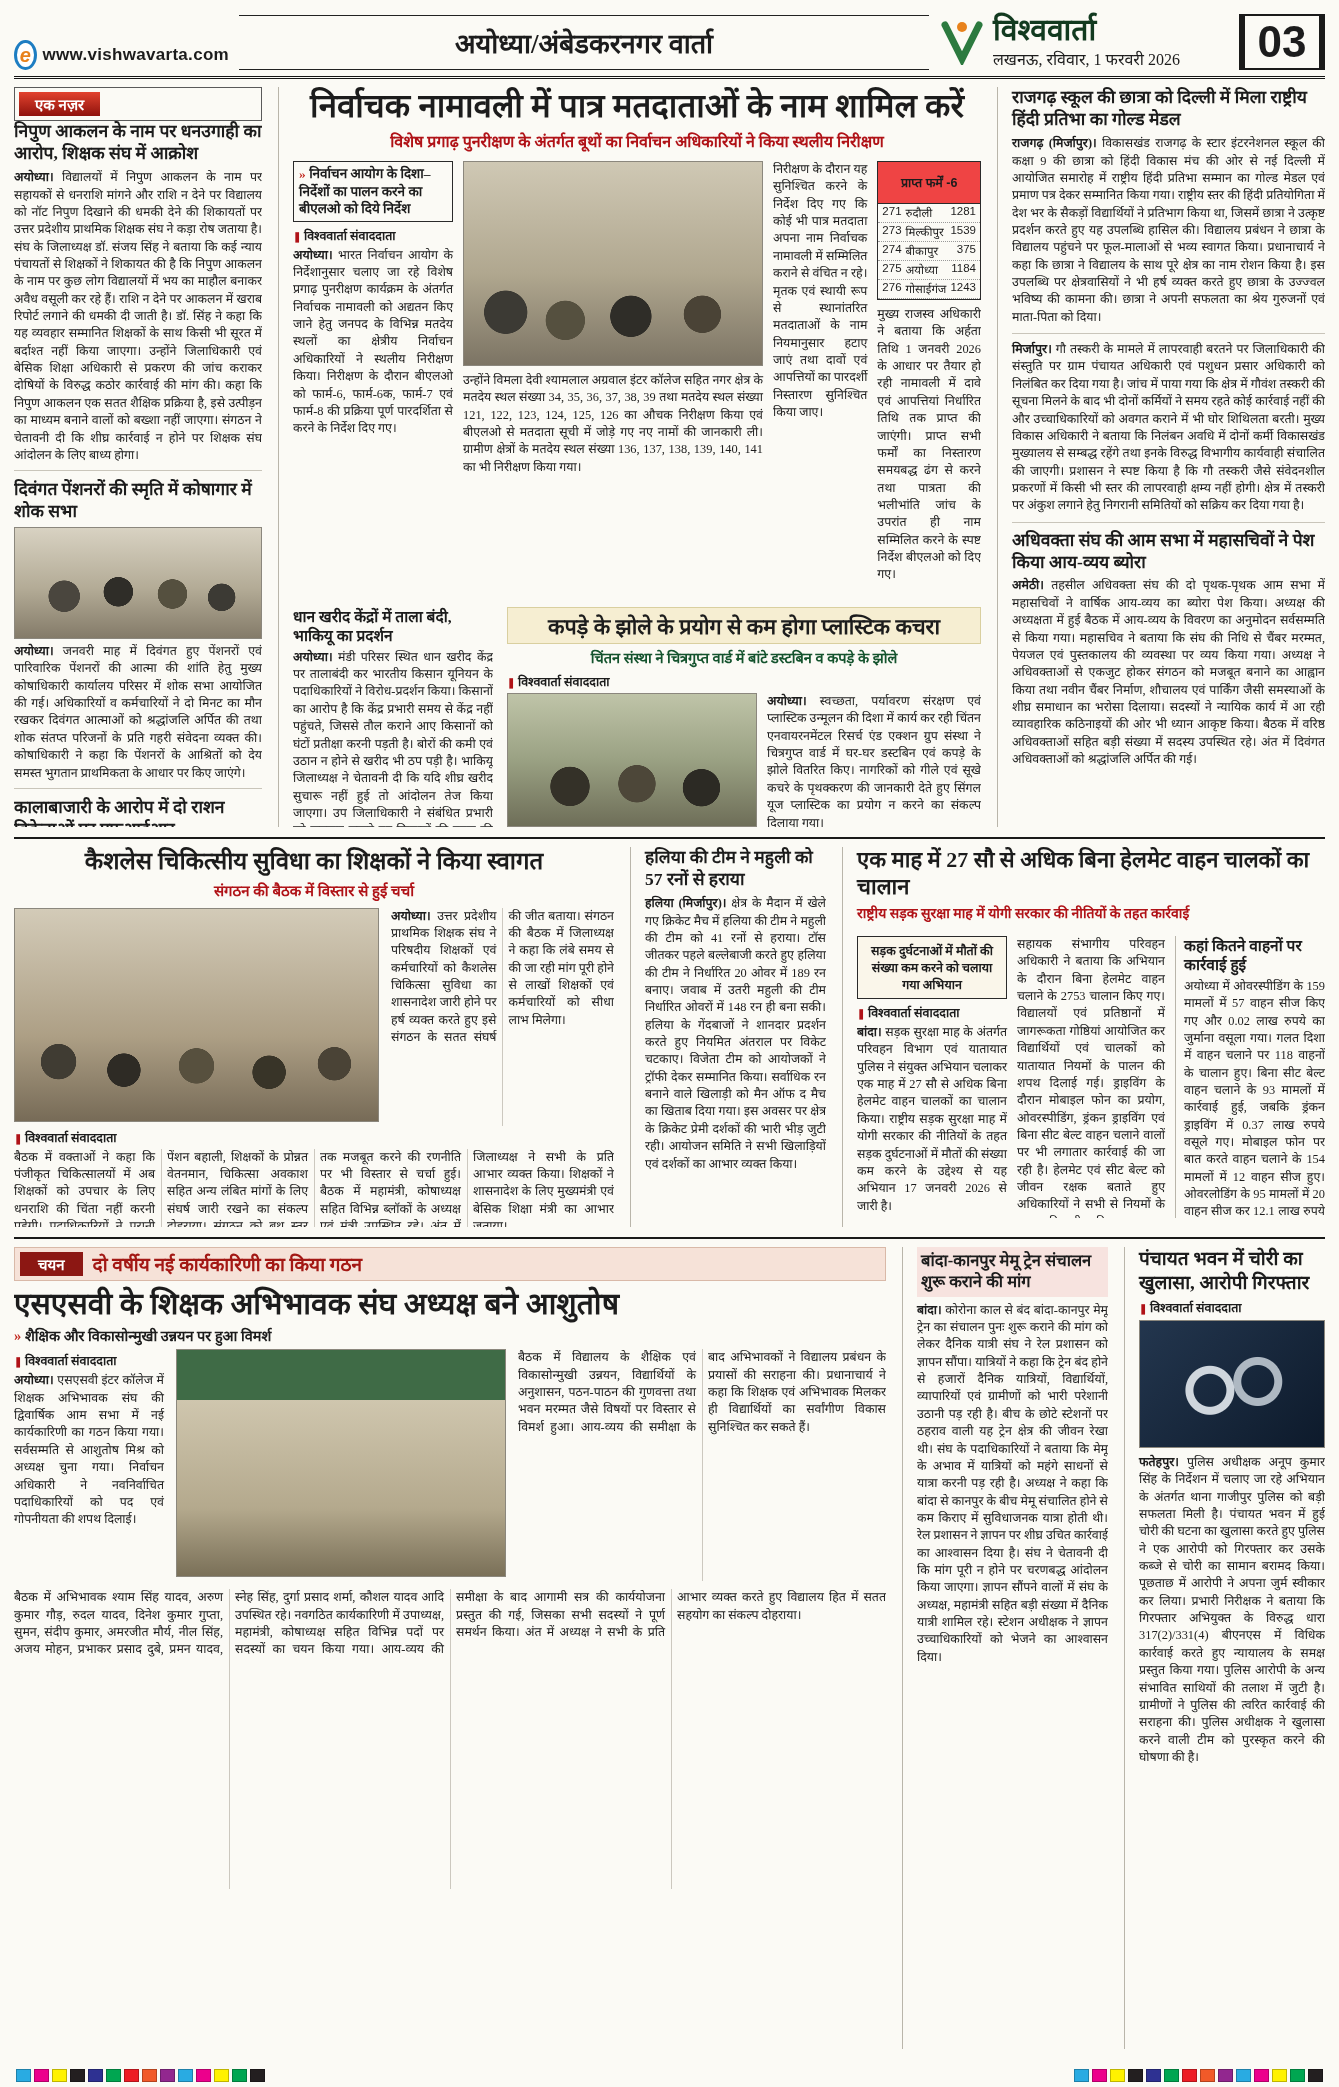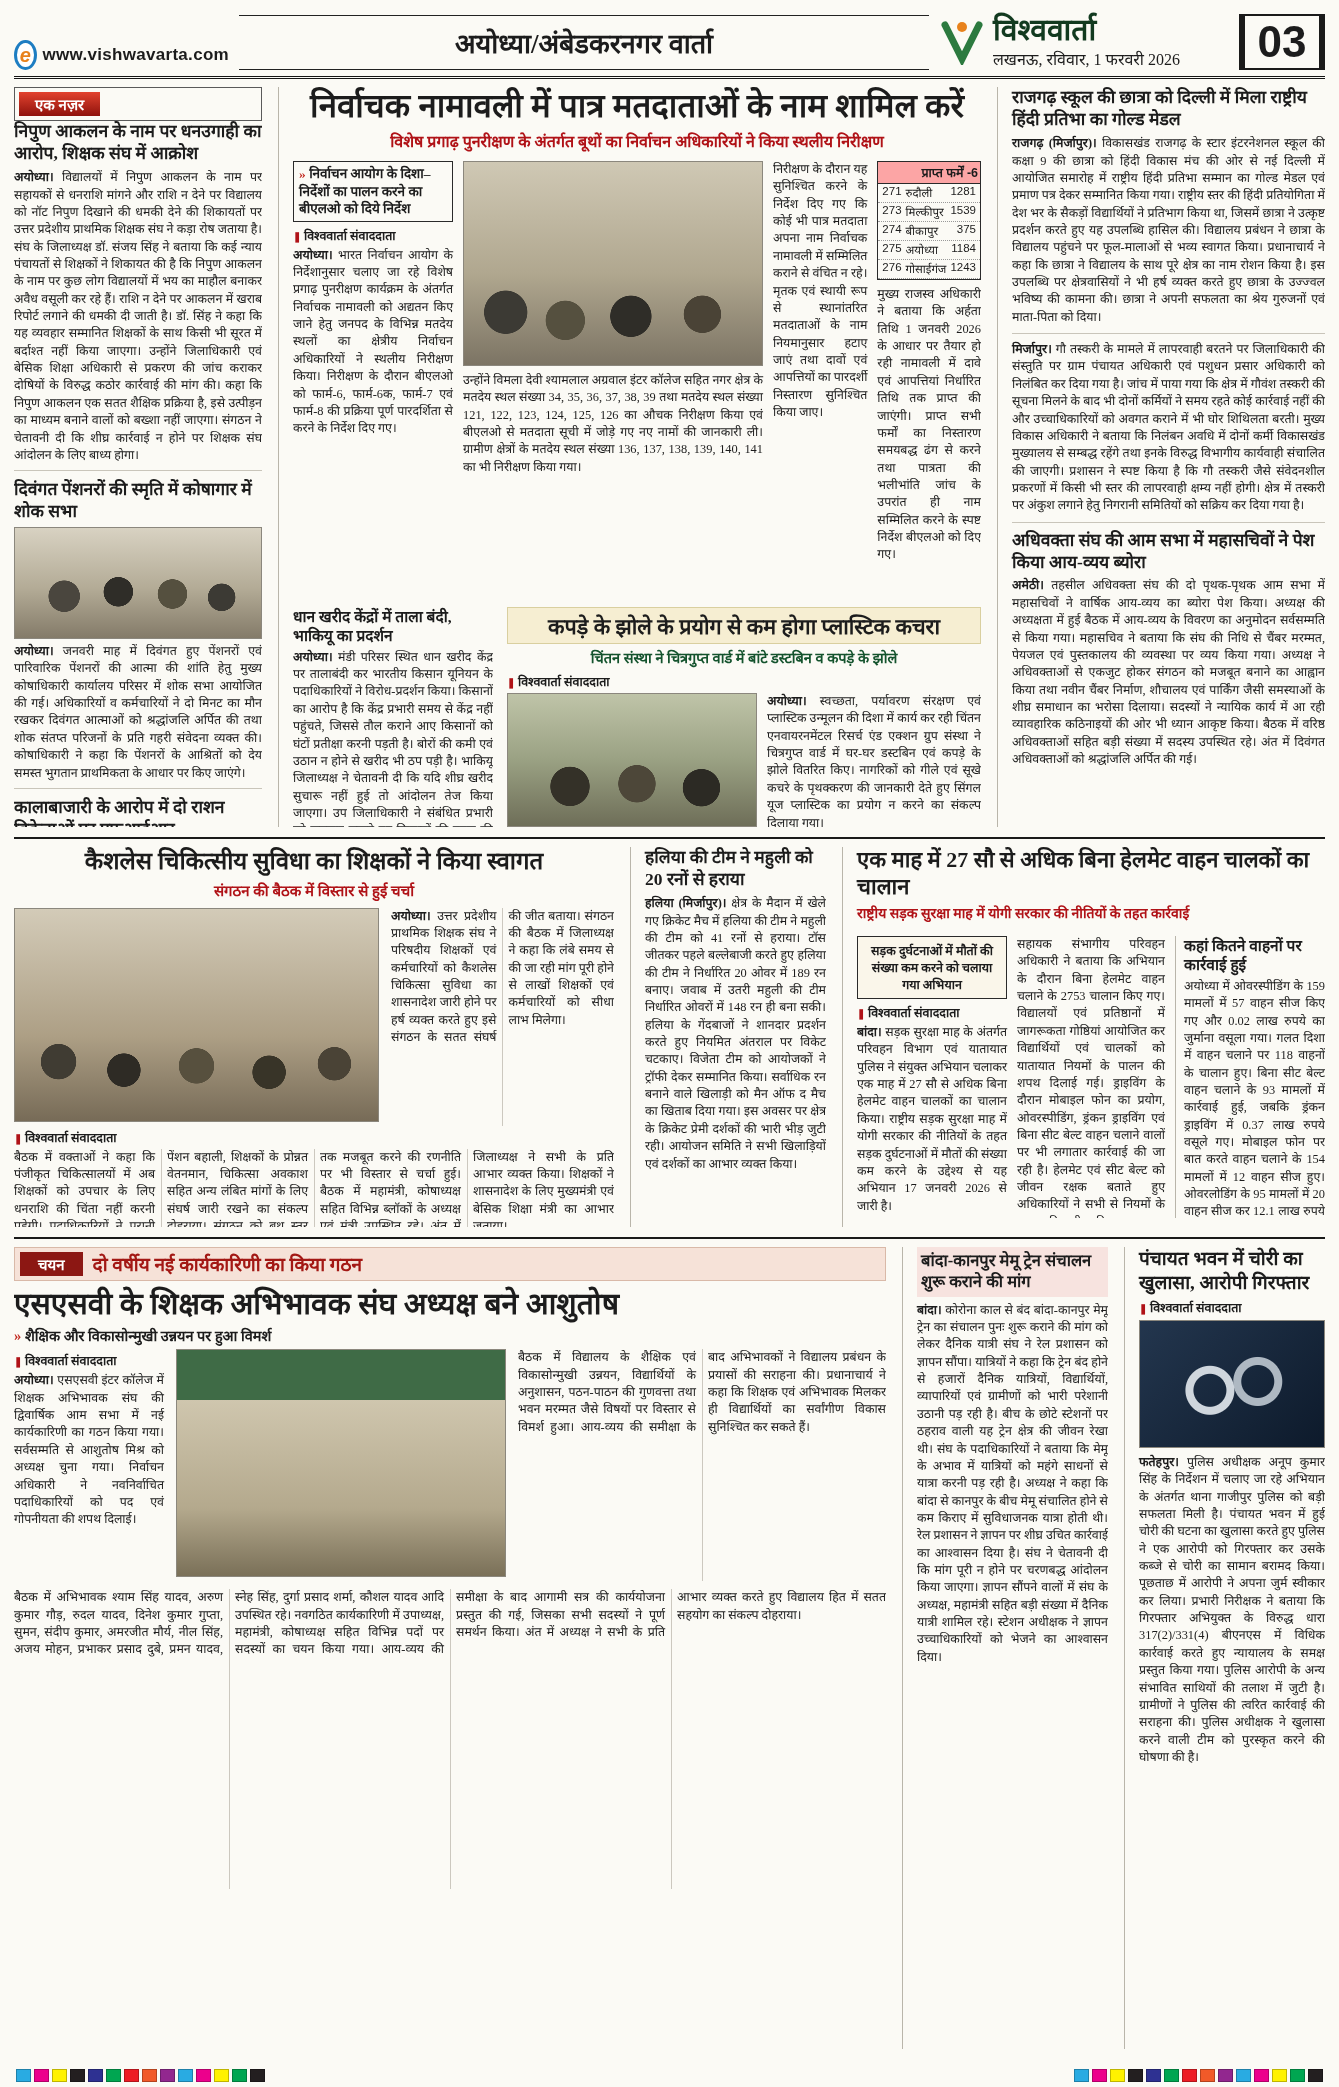--- a/index.html
+++ b/index.html
@@ -54,21 +54,21 @@
   
   .eknazar { border:1px solid #5a5a5a; padding:4px; margin-bottom:0; text-align:left; }
   .eknazar-label { display:inline-block; background:linear-gradient(#e2432f,#8f120c); color:#fff; font-weight:bold; font-size:15px; padding:2px 16px; }
   .col-left article { margin-bottom:8px; padding-bottom:6px; border-bottom:1px solid #c9c5ba; }
   .col-left article:last-child { border-bottom:none; }
 
   
   .nirv-row { display:grid; grid-template-columns:160px 300px 1fr 1fr; gap:0 10px; margin-top:4px; height:438px; overflow:hidden; }
   .box-directive { border:1.5px solid #2a2a2a; padding:3px 5px; font-weight:bold; font-size:13.5px; line-height:1.3; margin-bottom:5px; }
   .firms-table { border:1.5px solid #2a2a2a; margin-bottom:6px; font-family:"Liberation Sans",sans-serif; }
-  .ft-title { background:#fca5a5; border-bottom:1px solid #2a2a2a; font-weight:bold; font-size:12.5px; text-align:right; padding:2px; }
+  .ft-title { background:#ef4444; border-bottom:1px solid #2a2a2a; font-weight:bold; font-size:12.5px; text-align:center; padding:12px; }
   .ft-row { display:flex; justify-content:space-between; font-size:11.5px; padding:1.5px 4px; border-bottom:1px dotted #999; gap:4px; }
   .ft-row span:nth-child(2){ flex:1; text-align:left; }
   .center-lower { display:grid; grid-template-columns:200px 1fr; gap:0 14px; margin-top:8px; height:240px; overflow:hidden; }
   .jhola-head { background:#f6eed2; border:1px solid #d9cf9f; text-align:center; font-size:21.5px; font-weight:bold; padding:3px 2px; }
   .jhola-sub { font-weight:bold; font-size:14.5px; text-align:center; padding:3px 0; color:#14532d; }
   .jhola-row { display:grid; grid-template-columns:250px 1fr; gap:0 10px; height:138px; overflow:hidden; }
 
   
   .cash-row { display:grid; grid-template-columns:365px 1fr; gap:0 12px; height:218px; overflow:hidden; margin-top:3px; }
   .chal-row { display:grid; grid-template-columns:150px 1fr 150px; gap:0 10px; height:282px; overflow:hidden; margin-top:10px; }
@@ -236,21 +236,21 @@
       <div class="subhead-red" style="font-size:15px;">संगठन की बैठक में विस्तार से हुई चर्चा</div>
       <div class="cash-row">
         <div class="photo photo-meet" style="height:214px;"></div>
         <p class="body-text cols-2"><span class="dateline">अयोध्या।</span> <span>उत्तर प्रदेशीय प्राथमिक शिक्षक संघ ने परिषदीय शिक्षकों एवं कर्मचारियों को कैशलेस चिकित्सा सुविधा का शासनादेश जारी होने पर हर्ष व्यक्त करते हुए इसे संगठन के सतत संघर्ष की जीत बताया। संगठन की बैठक में जिलाध्यक्ष ने कहा कि लंबे समय से की जा रही मांग पूरी होने से लाखों शिक्षकों एवं कर्मचारियों को सीधा लाभ मिलेगा।</span></p>
       </div>
       <div class="byline">विश्ववार्ता संवाददाता</div>
       <p class="body-text cols-4" style="height:92px; overflow:hidden;">बैठक में वक्ताओं ने कहा कि पंजीकृत चिकित्सालयों में अब शिक्षकों को उपचार के लिए धनराशि की चिंता नहीं करनी पड़ेगी। पदाधिकारियों ने पुरानी पेंशन बहाली, शिक्षकों के प्रोन्नत वेतनमान, चिकित्सा अवकाश सहित अन्य लंबित मांगों के लिए संघर्ष जारी रखने का संकल्प दोहराया। संगठन को बूथ स्तर तक मजबूत करने की रणनीति पर भी विस्तार से चर्चा हुई। बैठक में महामंत्री, कोषाध्यक्ष सहित विभिन्न ब्लॉकों के अध्यक्ष एवं मंत्री उपस्थित रहे। अंत में जिलाध्यक्ष ने सभी के प्रति आभार व्यक्त किया। शिक्षकों ने शासनादेश के लिए मुख्यमंत्री एवं बेसिक शिक्षा मंत्री का आभार जताया।</p>
     </article>
 
     <article class="vr clip">
-      <h3 class="hl-md">हलिया की टीम ने महुली को 20 रनों से हराया</h3>
+      <h3 class="hl-md">हलिया की टीम ने महुली को 57 रनों से हराया</h3>
       <p class="body-text"><span class="dateline">हलिया (मिर्जापुर)।</span> <span>क्षेत्र के मैदान में खेले गए क्रिकेट मैच में हलिया की टीम ने महुली की टीम को 41 रनों से हराया। टॉस जीतकर पहले बल्लेबाजी करते हुए हलिया की टीम ने निर्धारित 20 ओवर में 189 रन बनाए। जवाब में उतरी महुली की टीम निर्धारित ओवरों में 148 रन ही बना सकी। हलिया के गेंदबाजों ने शानदार प्रदर्शन करते हुए नियमित अंतराल पर विकेट चटकाए। विजेता टीम को आयोजकों ने ट्रॉफी देकर सम्मानित किया। सर्वाधिक रन बनाने वाले खिलाड़ी को मैन ऑफ द मैच का खिताब दिया गया। इस अवसर पर क्षेत्र के क्रिकेट प्रेमी दर्शकों की भारी भीड़ जुटी रही। आयोजन समिति ने सभी खिलाड़ियों एवं दर्शकों का आभार व्यक्त किया।</span></p>
     </article>
 
     <article class="vr clip">
       <h2 class="hl-lg" style="font-size:22px;">एक माह में 27 सौ से अधिक बिना हेलमेट वाहन चालकों का चालान</h2>
       <div class="subhead-red" style="font-size:14px; text-align:left; padding:2px 0 4px;">राष्ट्रीय सड़क सुरक्षा माह में योगी सरकार की नीतियों के तहत कार्रवाई</div>
       <div class="chal-row">
         <div>
           <div class="kicker-box">सड़क दुर्घटनाओं में मौतों की संख्या कम करने को चलाया गया अभियान</div>
           <div class="byline">विश्ववार्ता संवाददाता</div>

